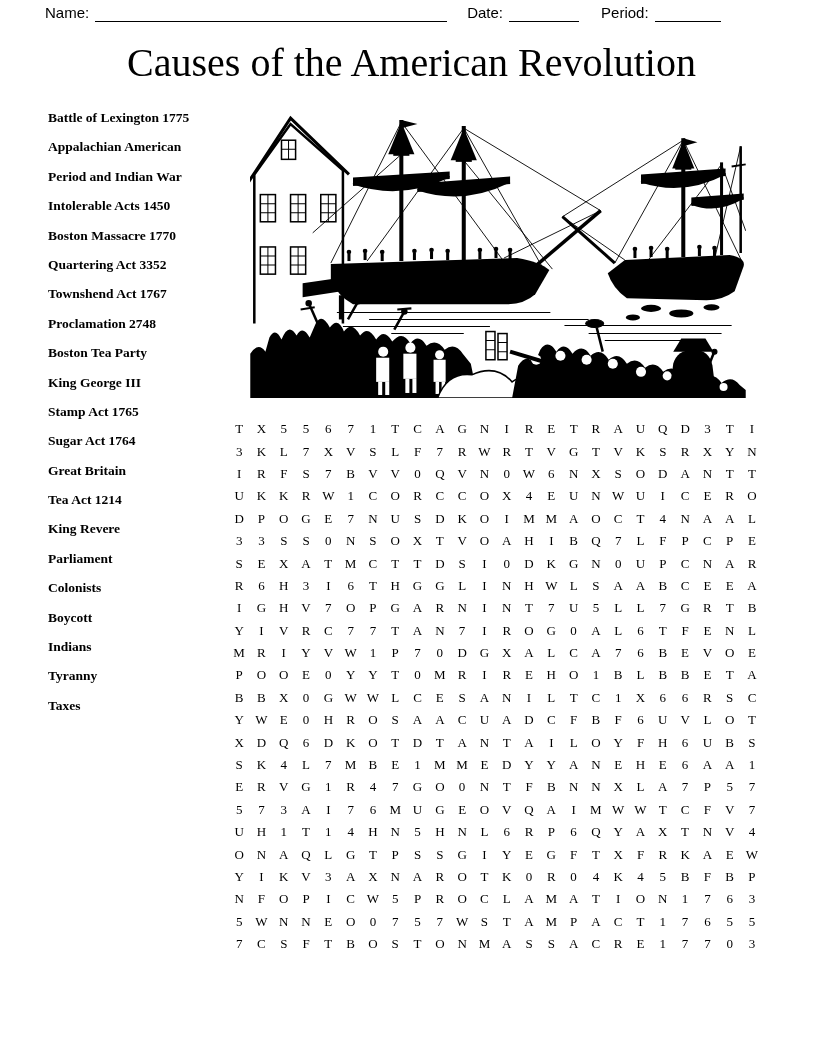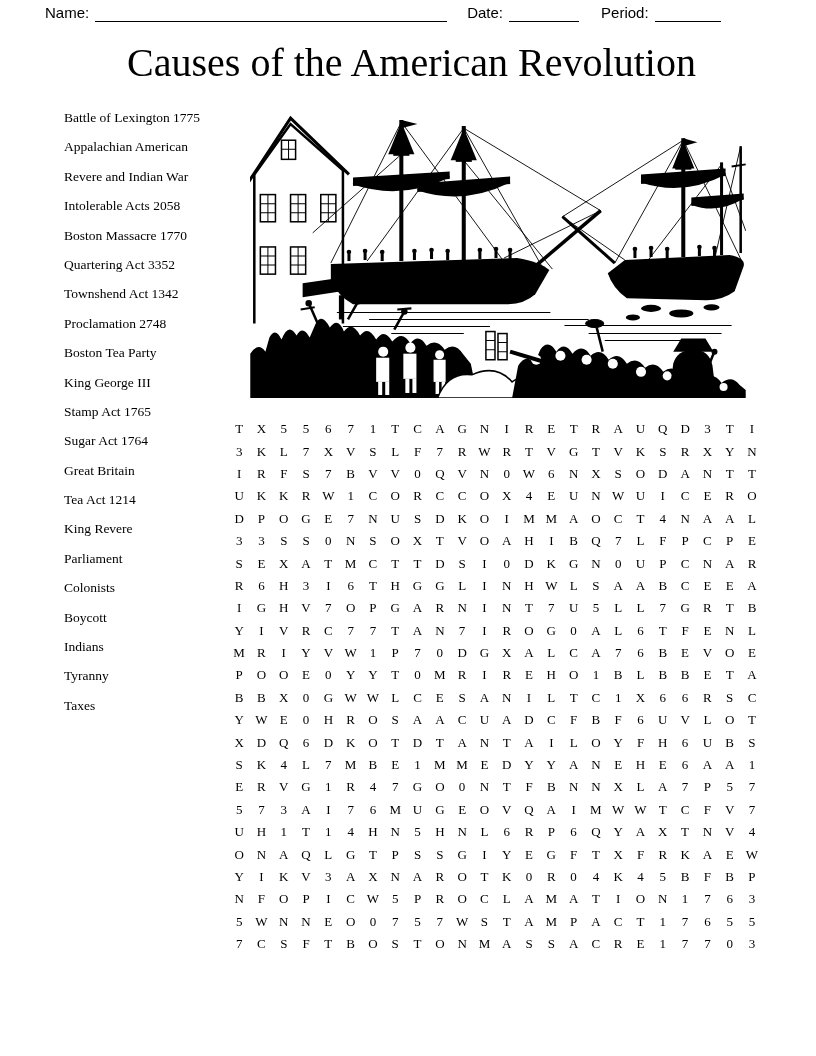--- a/index.html
+++ b/index.html
@@ -25,21 +25,21 @@
   .blank.period{flex:0 0 66px;margin-left:6px;}
   .gap1{width:20px;} .gap2{width:22px;}
   
   .title{
     position:absolute;top:41px;left:0;right:0;margin:0;
     text-align:center;
     font-family:"Liberation Serif", serif;
     font-weight:400;font-size:40px;line-height:44px;padding-left:7px;
   }
   
-  .word-list{position:absolute;left:64px;top:111px;width:185px;}
+  .word-list{position:absolute;left:48px;top:111px;width:185px;font-weight:bold;}
   .word{
     font-size:13.5px;line-height:14px;
     margin-bottom:15.4px;white-space:nowrap;
   }
   
   .illustration{position:absolute;left:250px;top:110px;width:496px;height:288px;}
   .illustration svg{display:block;width:100%;height:100%;}
   
   .grid{
     position:absolute;left:228px;top:418px;
@@ -67,25 +67,25 @@
     <span class="gap2"></span>
     <span class="hlabel">Period:</span>
     <span class="blank period"></span>
   </div>
 
   <h1 class="title">Causes of the American Revolution</h1>
 
   <div class="word-list" id="word-list">
       <div class="word">Battle of Lexington 1775</div>
       <div class="word">Appalachian American</div>
-      <div class="word">Revere and Indian War</div>
-      <div class="word">Intolerable Acts 2058</div>
+      <div class="word">Period and Indian War</div>
+      <div class="word">Intolerable Acts 1450</div>
       <div class="word">Boston Massacre 1770</div>
       <div class="word">Quartering Act 3352</div>
-      <div class="word">Townshend Act 1342</div>
+      <div class="word">Townshend Act 1767</div>
       <div class="word">Proclamation 2748</div>
       <div class="word">Boston Tea Party</div>
       <div class="word">King George III</div>
       <div class="word">Stamp Act 1765</div>
       <div class="word">Sugar Act 1764</div>
       <div class="word">Great Britain</div>
       <div class="word">Tea Act 1214</div>
       <div class="word">King Revere</div>
       <div class="word">Parliament</div>
       <div class="word">Colonists</div>

